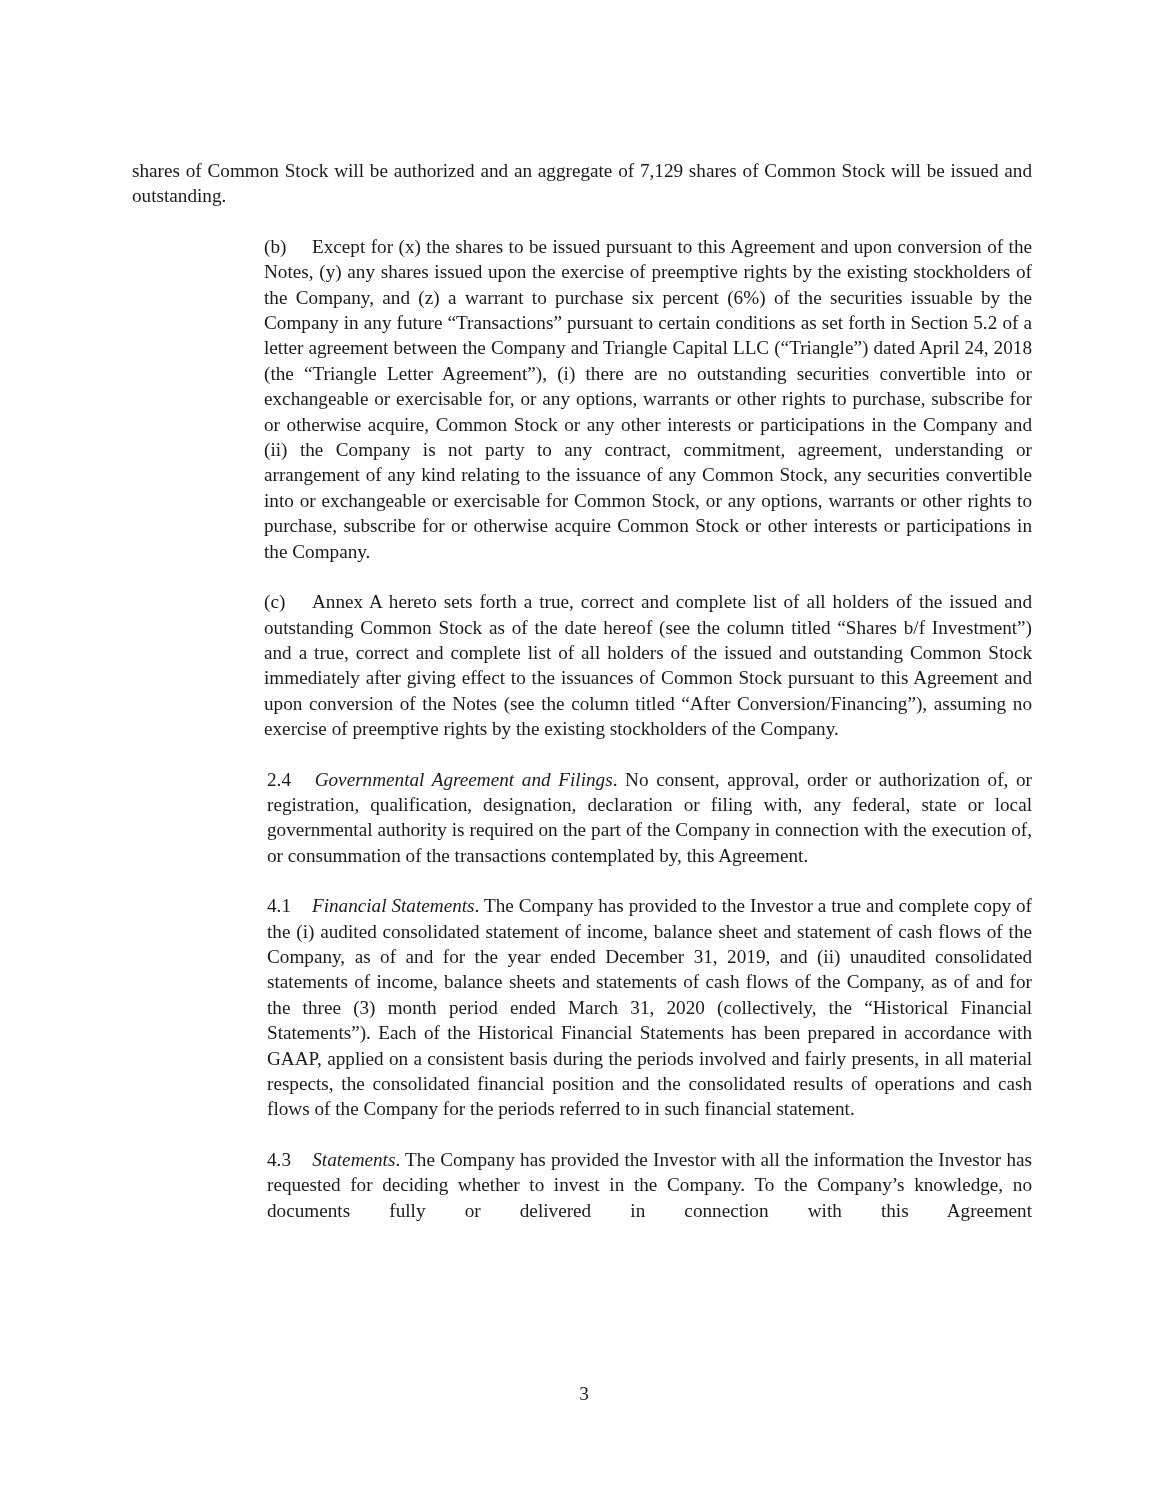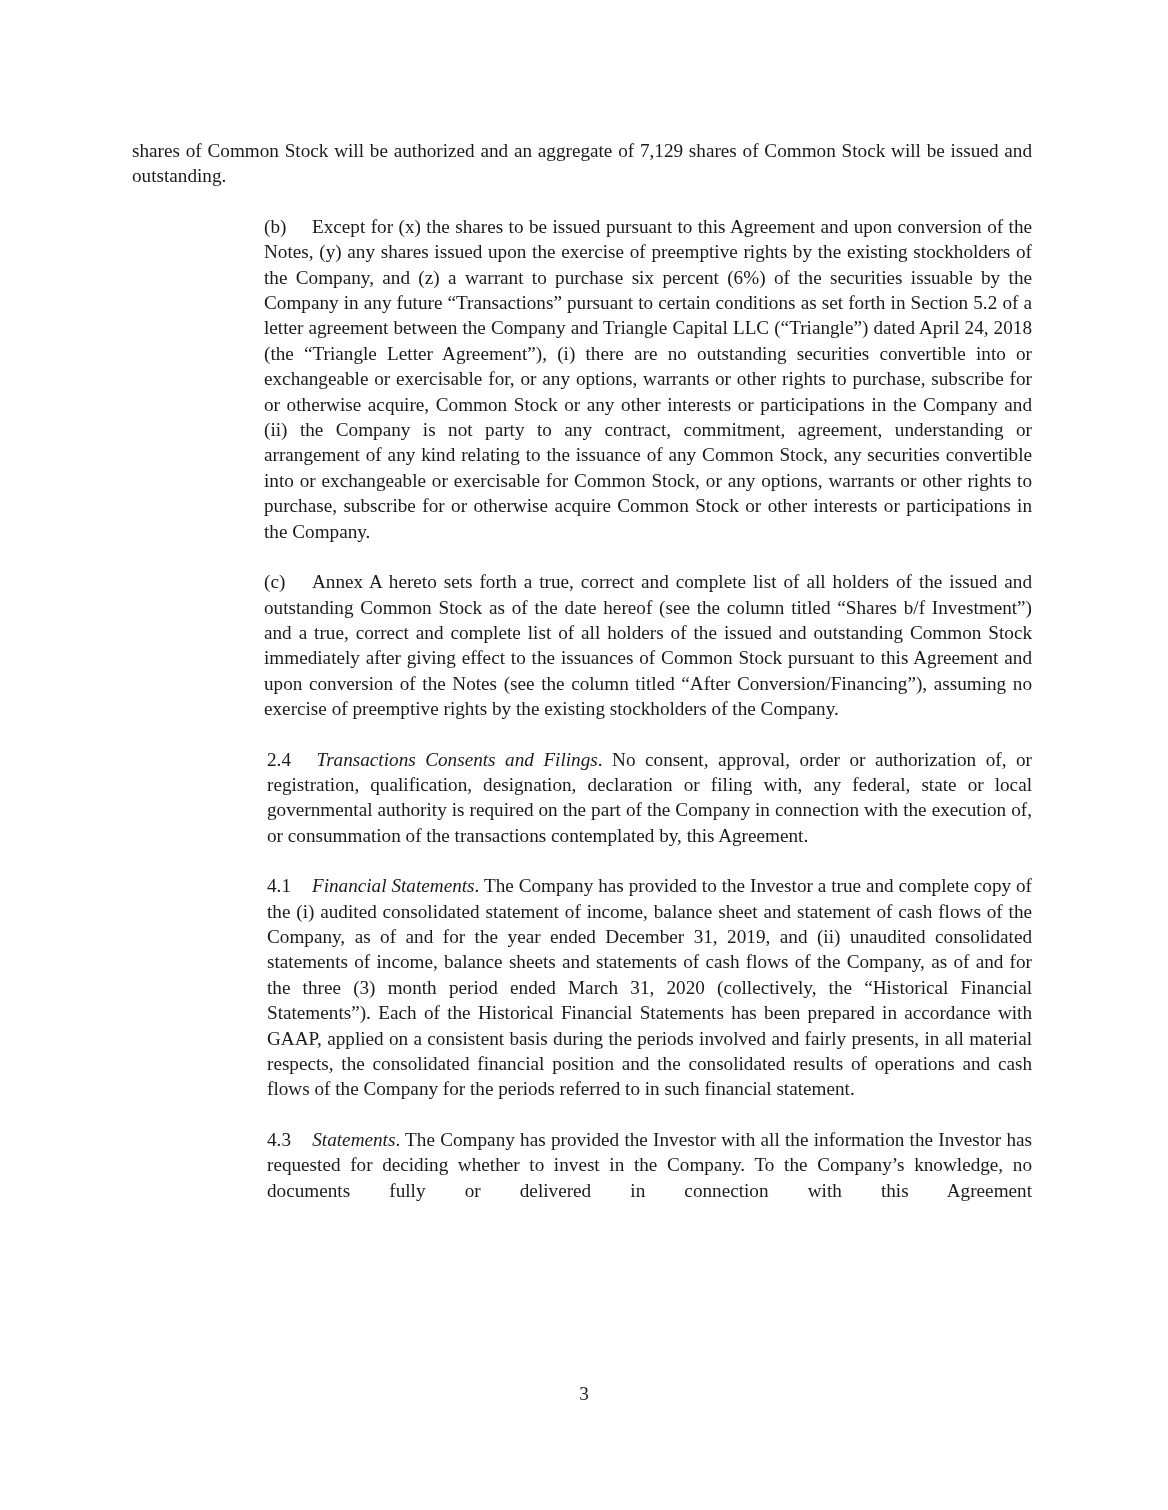--- a/index.html
+++ b/index.html
@@ -6,21 +6,21 @@
     body {
       width: 1168px; height: 1510px; position: relative; overflow: hidden;
       font-family: "Liberation Serif", "DejaVu Serif", serif;
       color: #1a1a1a;
     }
     .page { position: absolute; left: 132px; top: 138px; width: 900px; }
     p {
       margin: 0; font-size: 19.2px; line-height: 25.4px;
       text-align: justify; text-align-last: left;
     }
-    .para { margin-bottom: 25px; }
+    .para { margin-bottom: 25px; margin-top: 20px; }
     .lead { padding-left: 132px; }
     .lead-sec { padding-left: 135px; }
     .ulabel { }
     .num { display: inline-block; width: 48px; }
     .secnum { display: inline-block; width: 40px; }
     .heading { font-style: italic; }
     .pagenum {
       position: absolute; left: 0; width: 1168px; top: 1383px;
       text-align: center; font-size: 19.2px;
     }
@@ -38,21 +38,21 @@
     <span class="num">(b)</span><span>Except for (x) the shares to be issued pursuant to this Agreement and upon conversion of the Notes, (y) any shares issued upon the exercise of preemptive rights by the existing stockholders of the Company, and (z) a warrant to purchase six percent (6%) of the securities issuable by the Company in any future “Transactions” pursuant to certain conditions as set forth in Section 5.2 of a letter agreement between the Company and Triangle Capital LLC (“</span><span class="ulabel">Triangle</span><span>”) dated April 24, 2018 (the “</span><span class="ulabel">Triangle Letter Agreement</span><span>”), (i) there are no outstanding securities convertible into or exchangeable or exercisable for, or any options, warrants or other rights to purchase, subscribe for or otherwise acquire, Common Stock or any other interests or participations in the Company and (ii) the Company is not party to any contract, commitment, agreement, understanding or arrangement of any kind relating to the issuance of any Common Stock, any securities convertible into or exchangeable or exercisable for Common Stock, or any options, warrants or other rights to purchase, subscribe for or otherwise acquire Common Stock or other interests or participations in the Company.</span>
   </p>
 
   <p class="para lead">
     <span class="num">(c)</span><span>Annex A hereto sets forth a true, correct and complete list of all holders of the issued and outstanding Common Stock as of the date hereof (see the column titled “Shares b/f Investment”) and a true, correct and complete list of all holders of the issued and outstanding Common Stock immediately after giving effect to the issuances of Common Stock pursuant to this Agreement and upon conversion of the Notes (see the column titled “After Conversion/Financing”), assuming no exercise of preemptive rights by the existing stockholders of the Company.</span>
   </p>
 
 
   <p class="para lead-sec">
     <span class="secnum">2.4</span>
-    <span class="heading">Transactions Consents and Filings</span><span>. No consent, approval, order or authorization of, or registration, qualification, designation, declaration or filing with, any federal, state or local governmental authority is required on the part of the Company in connection with the execution of, or consummation of the transactions contemplated by, this Agreement.</span>
+    <span class="heading">Governmental Agreement and Filings</span><span>. No consent, approval, order or authorization of, or registration, qualification, designation, declaration or filing with, any federal, state or local governmental authority is required on the part of the Company in connection with the execution of, or consummation of the transactions contemplated by, this Agreement.</span>
   </p>
 
   <p class="para lead-sec">
     <span class="secnum">4.1</span>
     <span class="heading">Financial Statements</span><span>. The Company has provided to the Investor a true and complete copy of the (i) audited consolidated statement of income, balance sheet and statement of cash flows of the Company, as of and for the year ended December 31, 2019, and (ii) unaudited consolidated statements of income, balance sheets and statements of cash flows of the Company, as of and for the three (3) month period ended March 31, 2020 (collectively, the “</span><span class="ulabel">Historical Financial Statements</span><span>”). Each of the Historical Financial Statements has been prepared in accordance with GAAP, applied on a consistent basis during the periods involved and fairly presents, in all material respects, the consolidated financial position and the consolidated results of operations and cash flows of the Company for the periods referred to in such financial statement.</span>
   </p>
 
   <p class="para lead-sec" style="text-align-last: justify;">
     <span class="secnum">4.3</span>
     <span class="heading">Statements</span><span>. The Company has provided the Investor with all the information the Investor has requested for deciding whether to invest in the Company. To the Company’s knowledge, no documents fully or delivered in connection with this Agreement</span>

